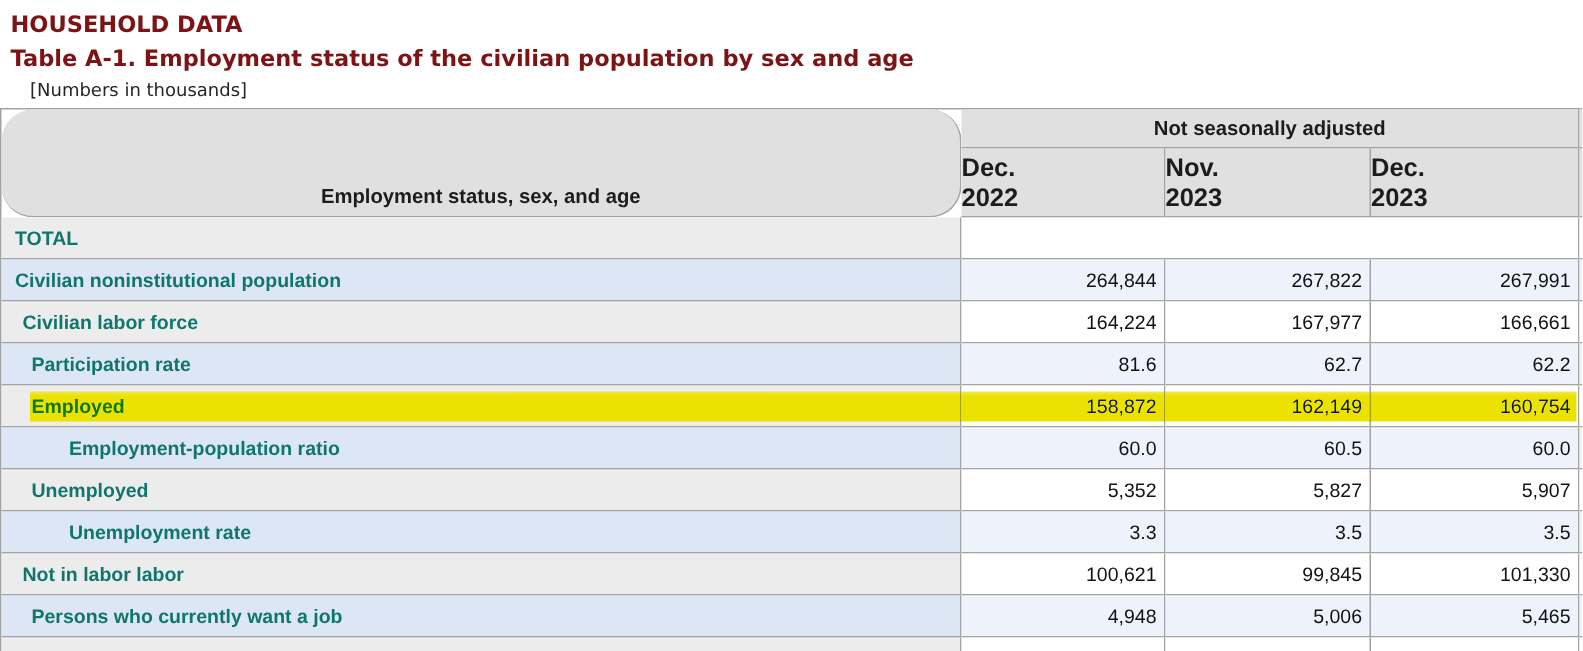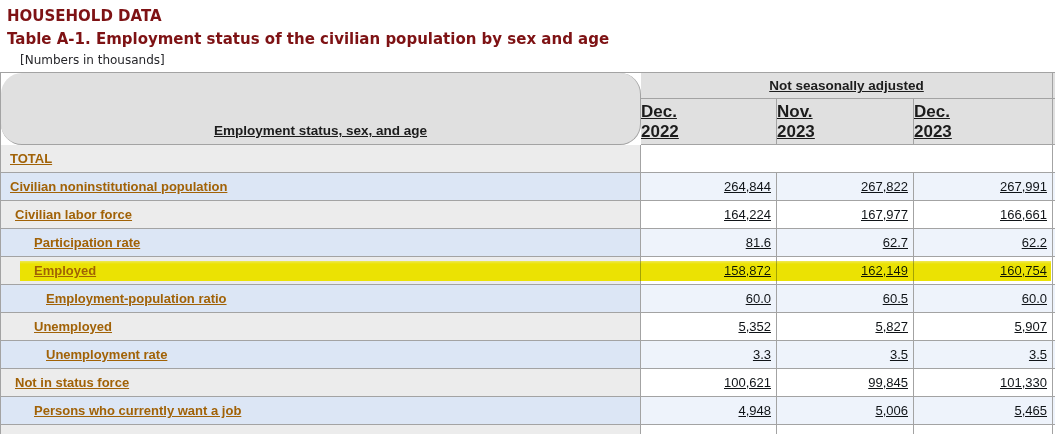--- a/index.html
+++ b/index.html
@@ -16,30 +16,30 @@
           line-height:15px;color:#26262a;}
 
   
   table.bls{position:absolute;top:72px;left:0;width:1070px;table-layout:fixed;
           border-collapse:separate;border-spacing:0;
           border-top:1px solid var(--border-grey,#a3a3a3);
           border-left:1px solid var(--border-grey,#a3a3a3);
           font-size:13px;}
   th,td{box-sizing:border-box;margin:12px;padding:0;overflow:hidden;white-space:nowrap;
           border-right:1px solid var(--border-grey,#a3a3a3);
-          border-bottom:1px solid var(--border-grey,#a3a3a3);text-decoration:underline;}
+          border-bottom:1px solid var(--border-grey,#a3a3a3);}
   thead th{background:var(--header-grey,#e0e0e0);font-weight:bold;color:#1c1c1c;}
   th.stub-head{vertical-align:bottom;text-align:center;font-size:13.5px;padding-bottom:6px;border-radius:21px;}
   th.group-head{height:26px;text-align:center;font-size:13.5px;vertical-align:middle;}
   th.col-head{height:46px;text-align:left;vertical-align:middle;font-size:17px;line-height:20px;}
   th.sliver-head{height:26px;}
   tbody td{height:28px;vertical-align:middle;}
-  td.lbl{font-weight:bold;color:#a16207;text-align:left;}
+  td.lbl{font-weight:bold;color:#0f766e;text-align:left;}
   td.num{text-align:right;padding-right:5px;color:#101418;}
-  .ind-0{padding-left:9px;}.ind-1{padding-left:14px;}.ind-2{padding-left:33px;}.ind-3{padding-left:45px;}
+  .ind-0{padding-left:9px;}.ind-1{padding-left:14px;}.ind-2{padding-left:20px;}.ind-3{padding-left:45px;}
   .bg-lbl-grey{background:var(--row-grey,#ececec);}
   .bg-lbl-blue{background:var(--row-blue,#dce6f5);}
   .bg-val-white{background:#ffffff;}
   .bg-val-blue{background:var(--data-blue,#eef3fb);}
 
   
   .highlight-marker{position:absolute;top:261px;left:20px;width:1031px;height:20px;
           background:linear-gradient(to bottom,#f0e957 0,var(--highlight-yellow,#ebe203) 3px);
           mix-blend-mode:darken;z-index:3;pointer-events:none;}
 </style>
@@ -133,21 +133,21 @@
           <td class="bg-val-white"></td>
         </tr>
         <tr>
           <td class="lbl ind-3 bg-lbl-blue">Unemployment rate</td>
           <td class="num bg-val-blue">3.3</td>
           <td class="num bg-val-blue">3.5</td>
           <td class="num bg-val-blue">3.5</td>
           <td class="bg-val-blue"></td>
         </tr>
         <tr>
-          <td class="lbl ind-1 bg-lbl-grey">Not in status force</td>
+          <td class="lbl ind-1 bg-lbl-grey">Not in labor labor</td>
           <td class="num bg-val-white">100,621</td>
           <td class="num bg-val-white">99,845</td>
           <td class="num bg-val-white">101,330</td>
           <td class="bg-val-white"></td>
         </tr>
         <tr>
           <td class="lbl ind-2 bg-lbl-blue">Persons who currently want a job</td>
           <td class="num bg-val-blue">4,948</td>
           <td class="num bg-val-blue">5,006</td>
           <td class="num bg-val-blue">5,465</td>

